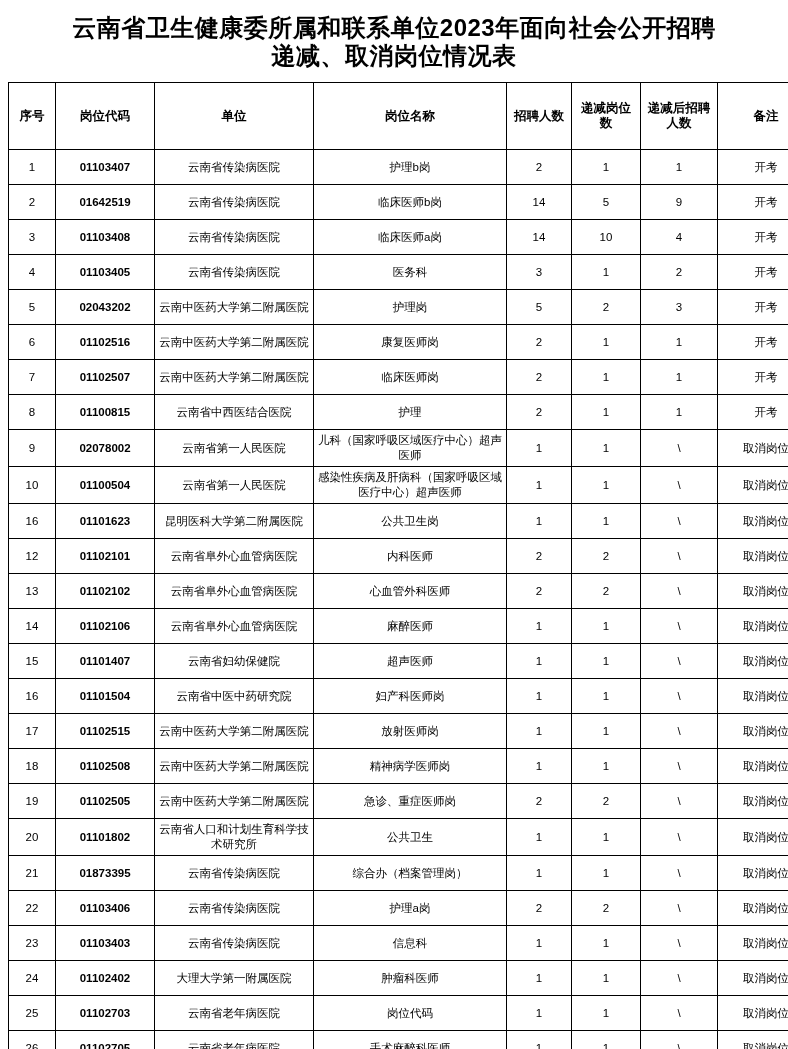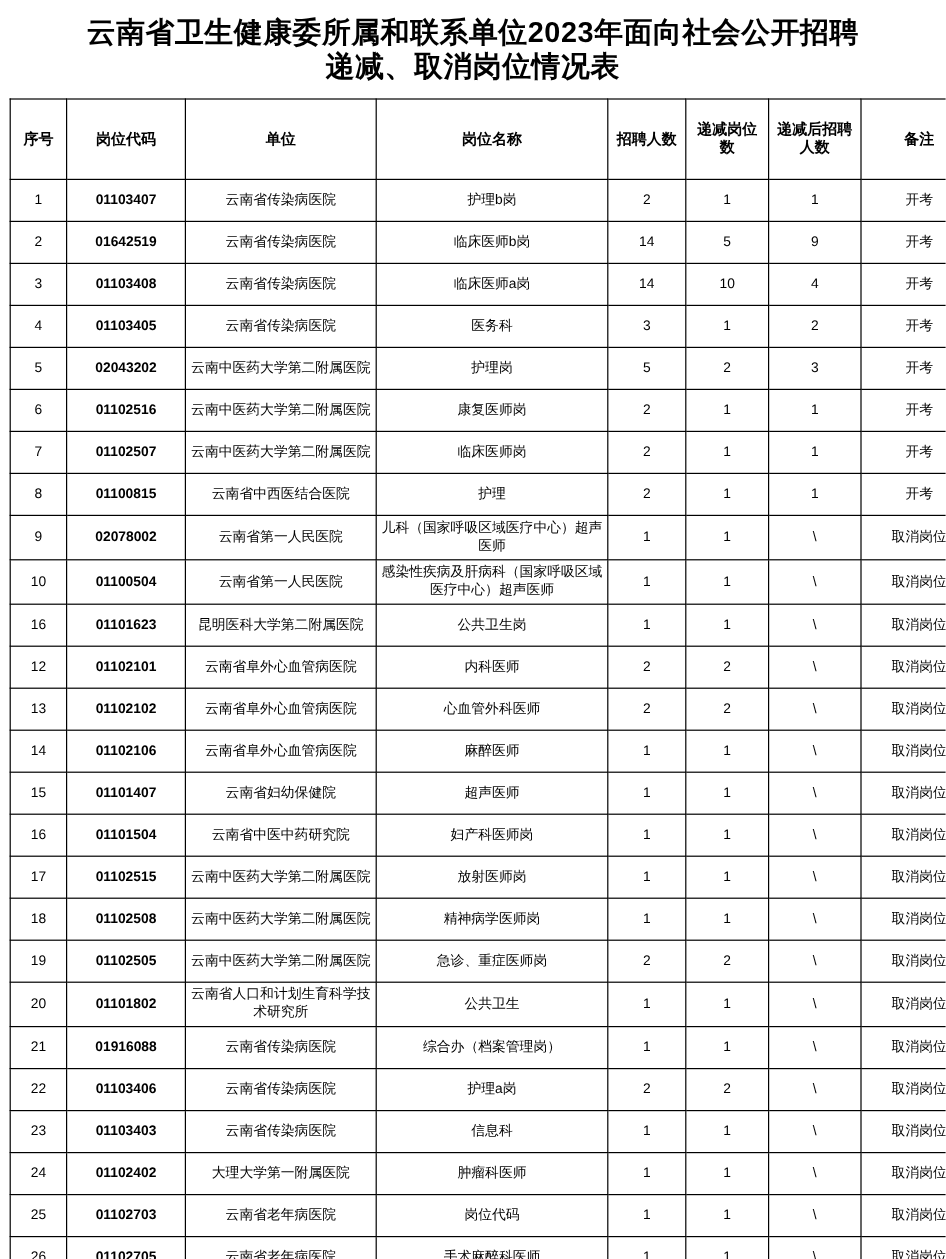--- a/index.html
+++ b/index.html
@@ -297,21 +297,21 @@
             <td class="c-code">01101802</td>
             <td class="c-unit">云南省人口和计划生育科学技术研究所</td>
             <td class="c-post">公共卫生</td>
             <td class="c-num">1</td>
             <td class="c-cut">1</td>
             <td class="c-after">\</td>
             <td class="c-remark">取消岗位</td>
           </tr>
           <tr>
             <td class="c-seq">21</td>
-            <td class="c-code">01916088</td>
+            <td class="c-code">01873395</td>
             <td class="c-unit">云南省传染病医院</td>
             <td class="c-post">综合办（档案管理岗）</td>
             <td class="c-num">1</td>
             <td class="c-cut">1</td>
             <td class="c-after">\</td>
             <td class="c-remark">取消岗位</td>
           </tr>
           <tr>
             <td class="c-seq">22</td>
             <td class="c-code">01103406</td>

